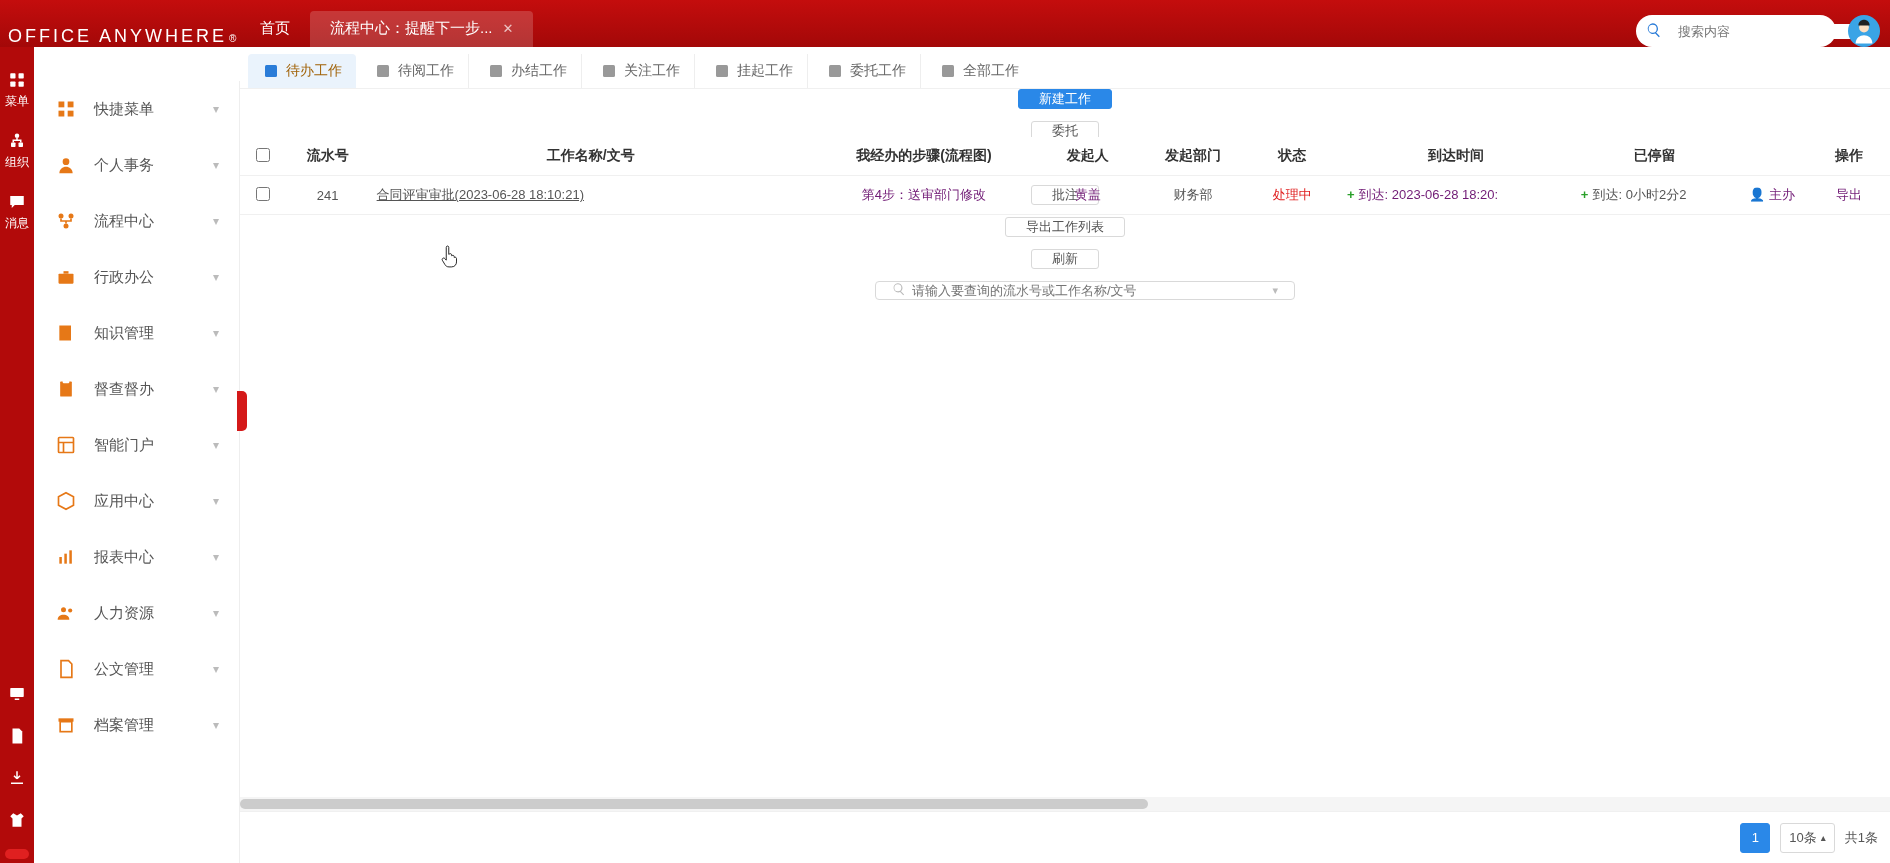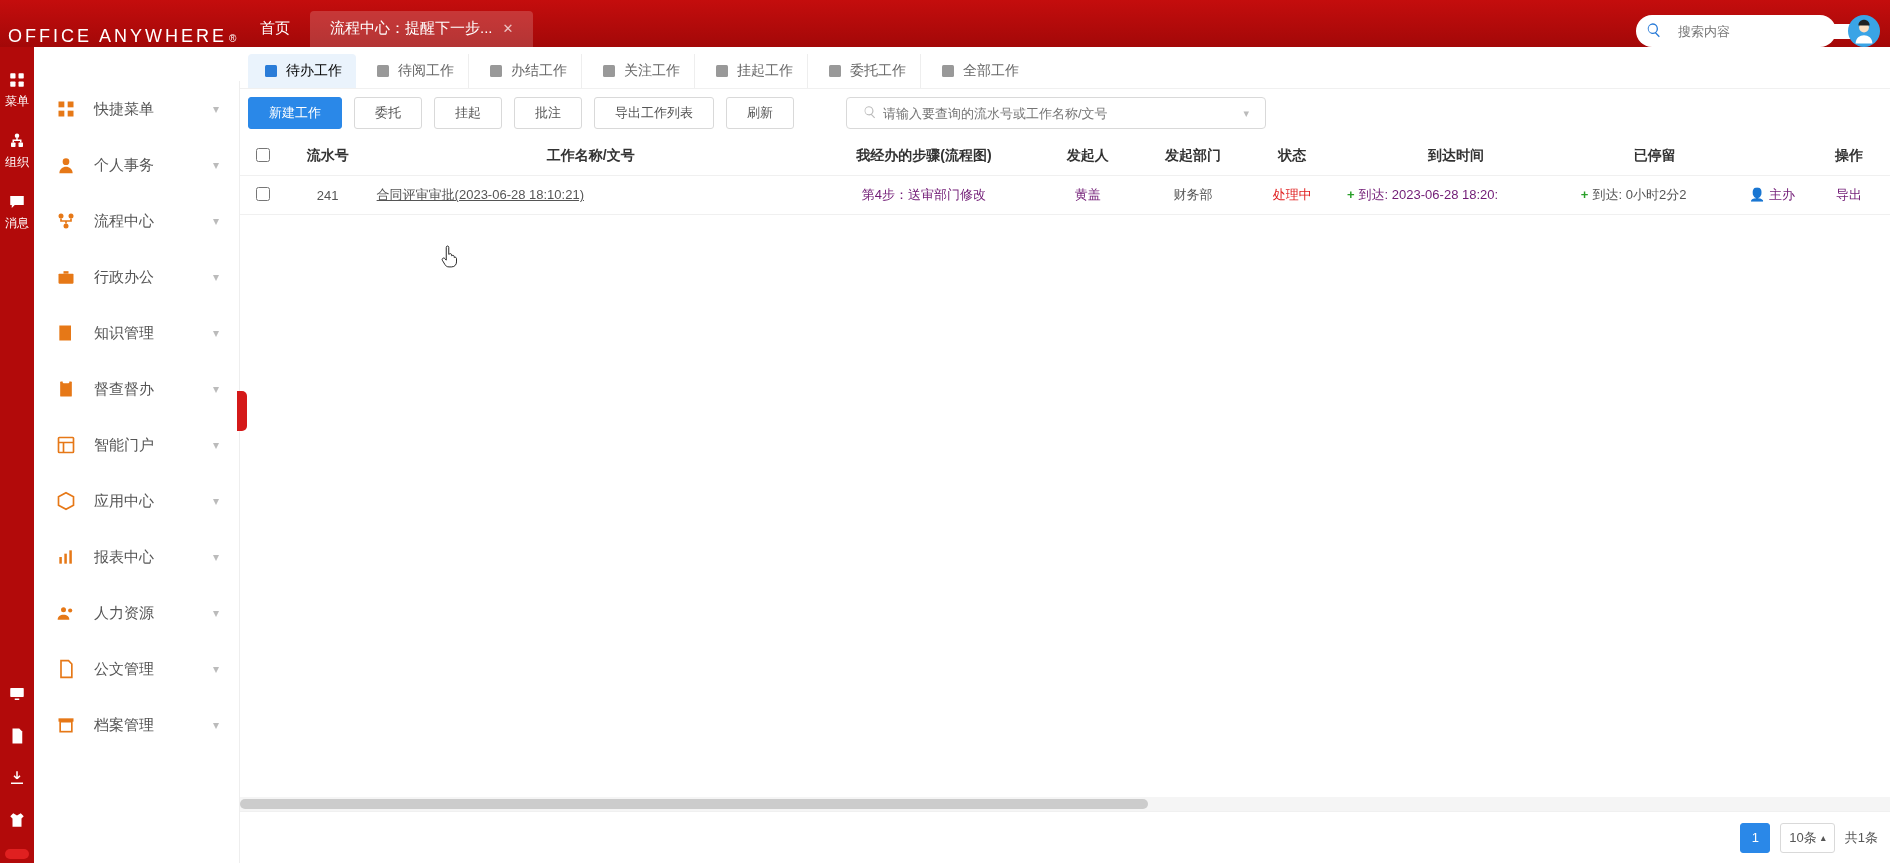--- a/index.html
+++ b/index.html
@@ -156,38 +156,39 @@
   display: flex; align-items: center;
   height: 34px;
   padding: 0 14px;
   color: #666;
   font-size: 14px;
   cursor: pointer;
   border-right: 1px solid #eee;
 }
 .tool-tab:last-of-type { border-right: none; }
 .tool-tab.active {
-  color: #000000;
+  color: #a16207;
   background: #eaf3fc;
   border-radius: 4px 4px 0 0;
   border-right: none;
 }
 .tool-tab .ticon {
   width: 18px; height: 18px;
   margin-right: 6px;
 }
 .tool-tab .ticon svg { width: 18px; height: 18px; fill: #999; }
 .tool-tab.active .ticon svg { fill: #2a7cd8; }
 
 .toolbar2 {
   height: 48px;
   display: flex;
   align-items: center;
   padding: 0 8px;
   gap: 12px;
+  flex-direction: column;
 }
 .btn {
   height: 32px;
   padding: 0 20px;
   border: 1px solid #d9d9d9;
   background: #fff;
   border-radius: 3px;
   cursor: pointer;
   font-size: 13px;
   color: #555;

